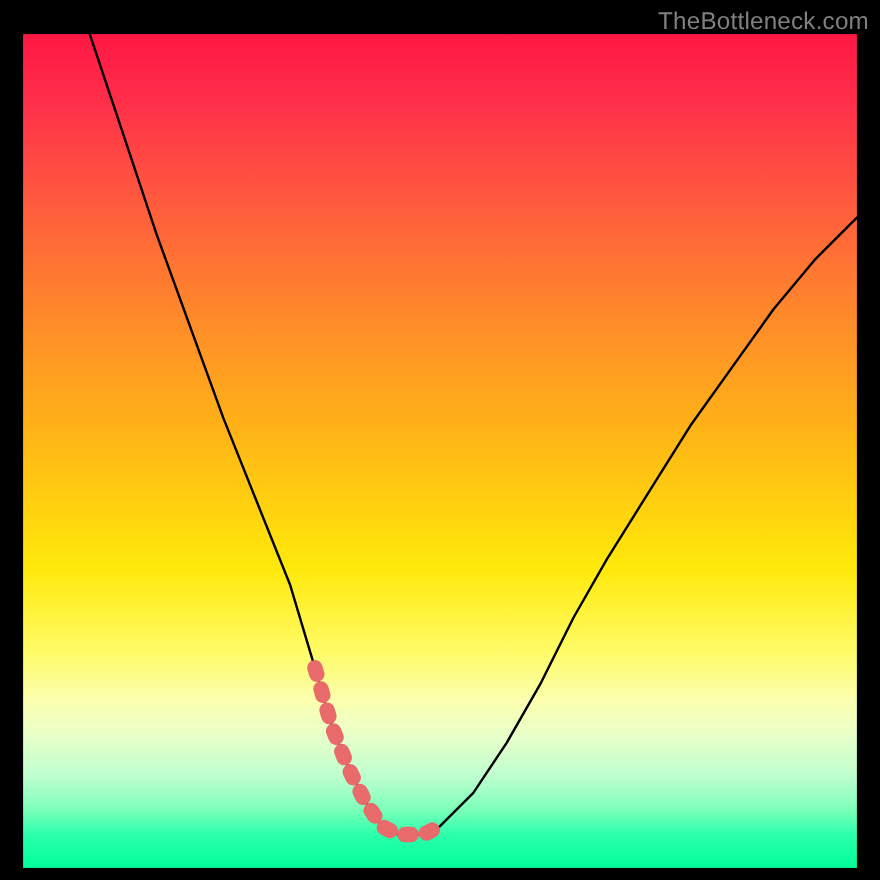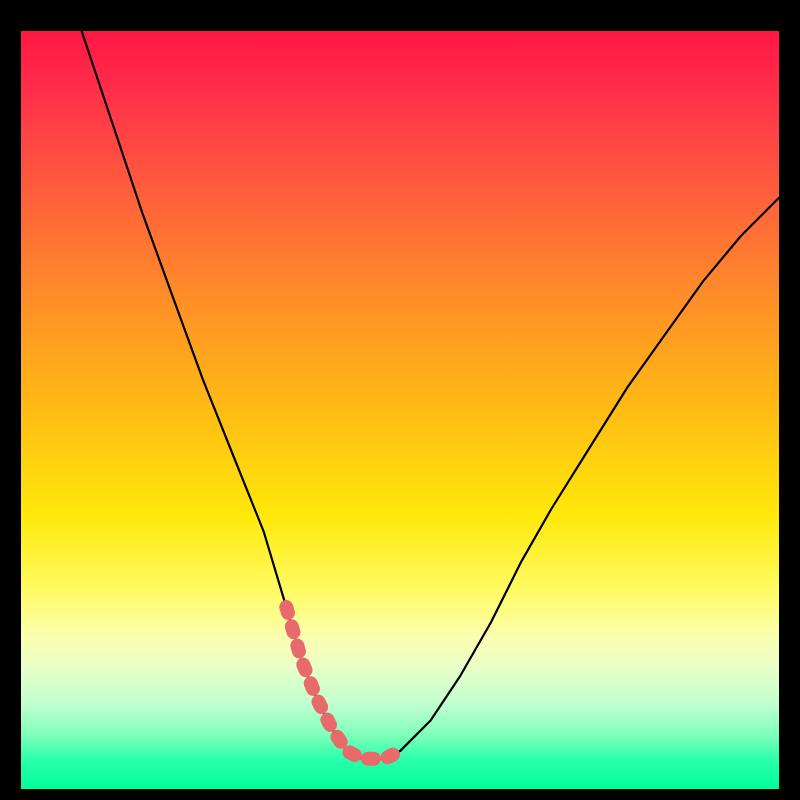--- a/index.html
+++ b/index.html
@@ -75,20 +75,21 @@
     stroke-linecap: round;
     stroke-linejoin: round;
     stroke-dasharray: 6 14;
   }
 </style>
 </head>
 <body>
 
 <div class="stage">
 
+  <div class="watermark">TheBottleneck.com</div>
 
   <div class="plot-outer">
     <div class="gradient-bg"></div>
 
     <svg class="overlay" viewBox="0 0 758 758" preserveAspectRatio="none">
       <path class="curve" d="M60.6 0.0 L91.0 91.0 L121.3 181.9 L151.6 265.3 L181.9 348.7 L212.2 424.5 L242.6 500.3 L265.3 576.1 L280.5 629.1 L295.6 667.0 L310.8 697.4 L325.9 720.1 L341.1 727.7 L363.8 727.7 L379.0 720.1 L409.3 689.8 L439.6 644.3 L470.0 591.2 L500.3 530.6 L530.6 477.5 L568.5 416.9 L606.4 356.3 L644.3 303.2 L682.2 250.1 L720.1 204.7 L758.0 166.8"></path>
       <path class="dash-bottom" d="M265.3 576.1 L280.5 629.1 L295.6 667.0 L310.8 697.4 L325.9 720.1 L341.1 727.7 L363.8 727.7 L379.0 720.1"></path>
     </svg>
   </div>
 

